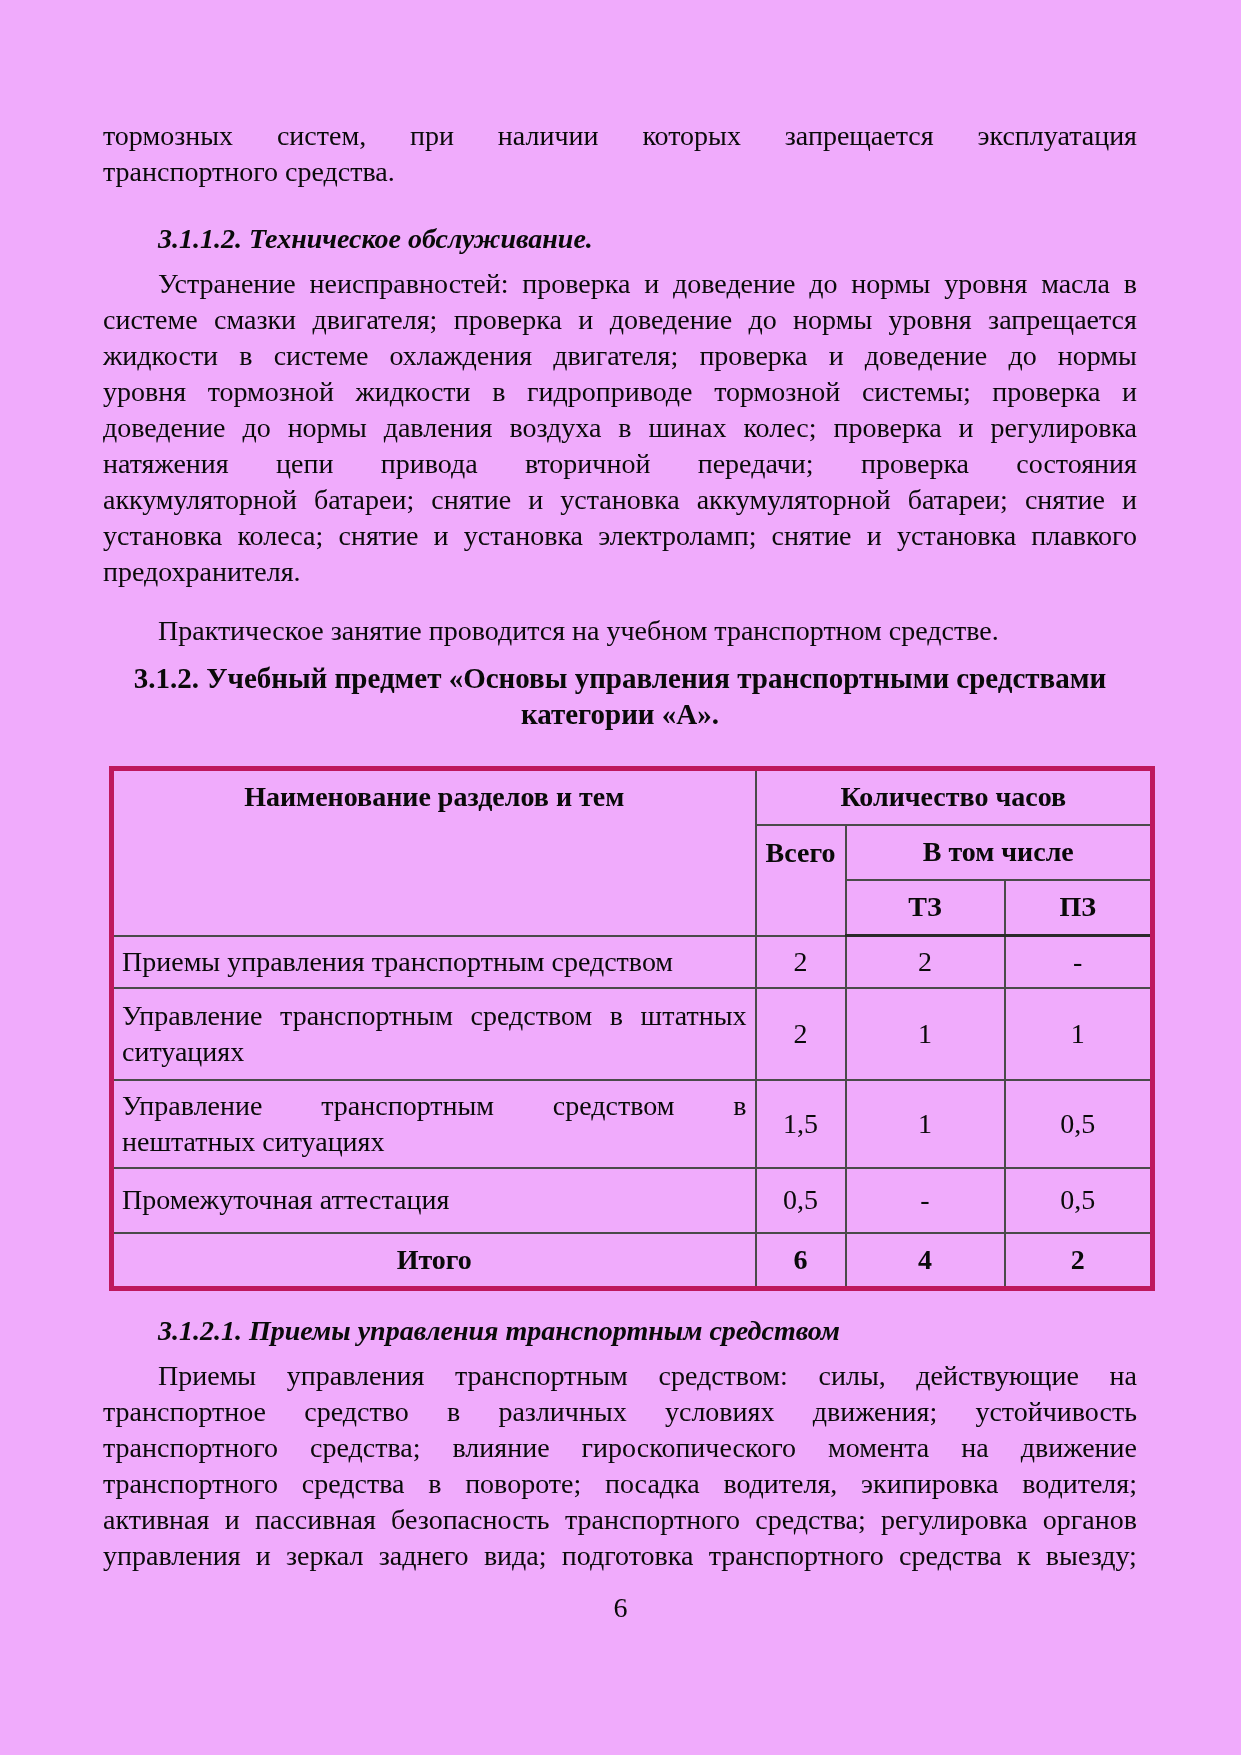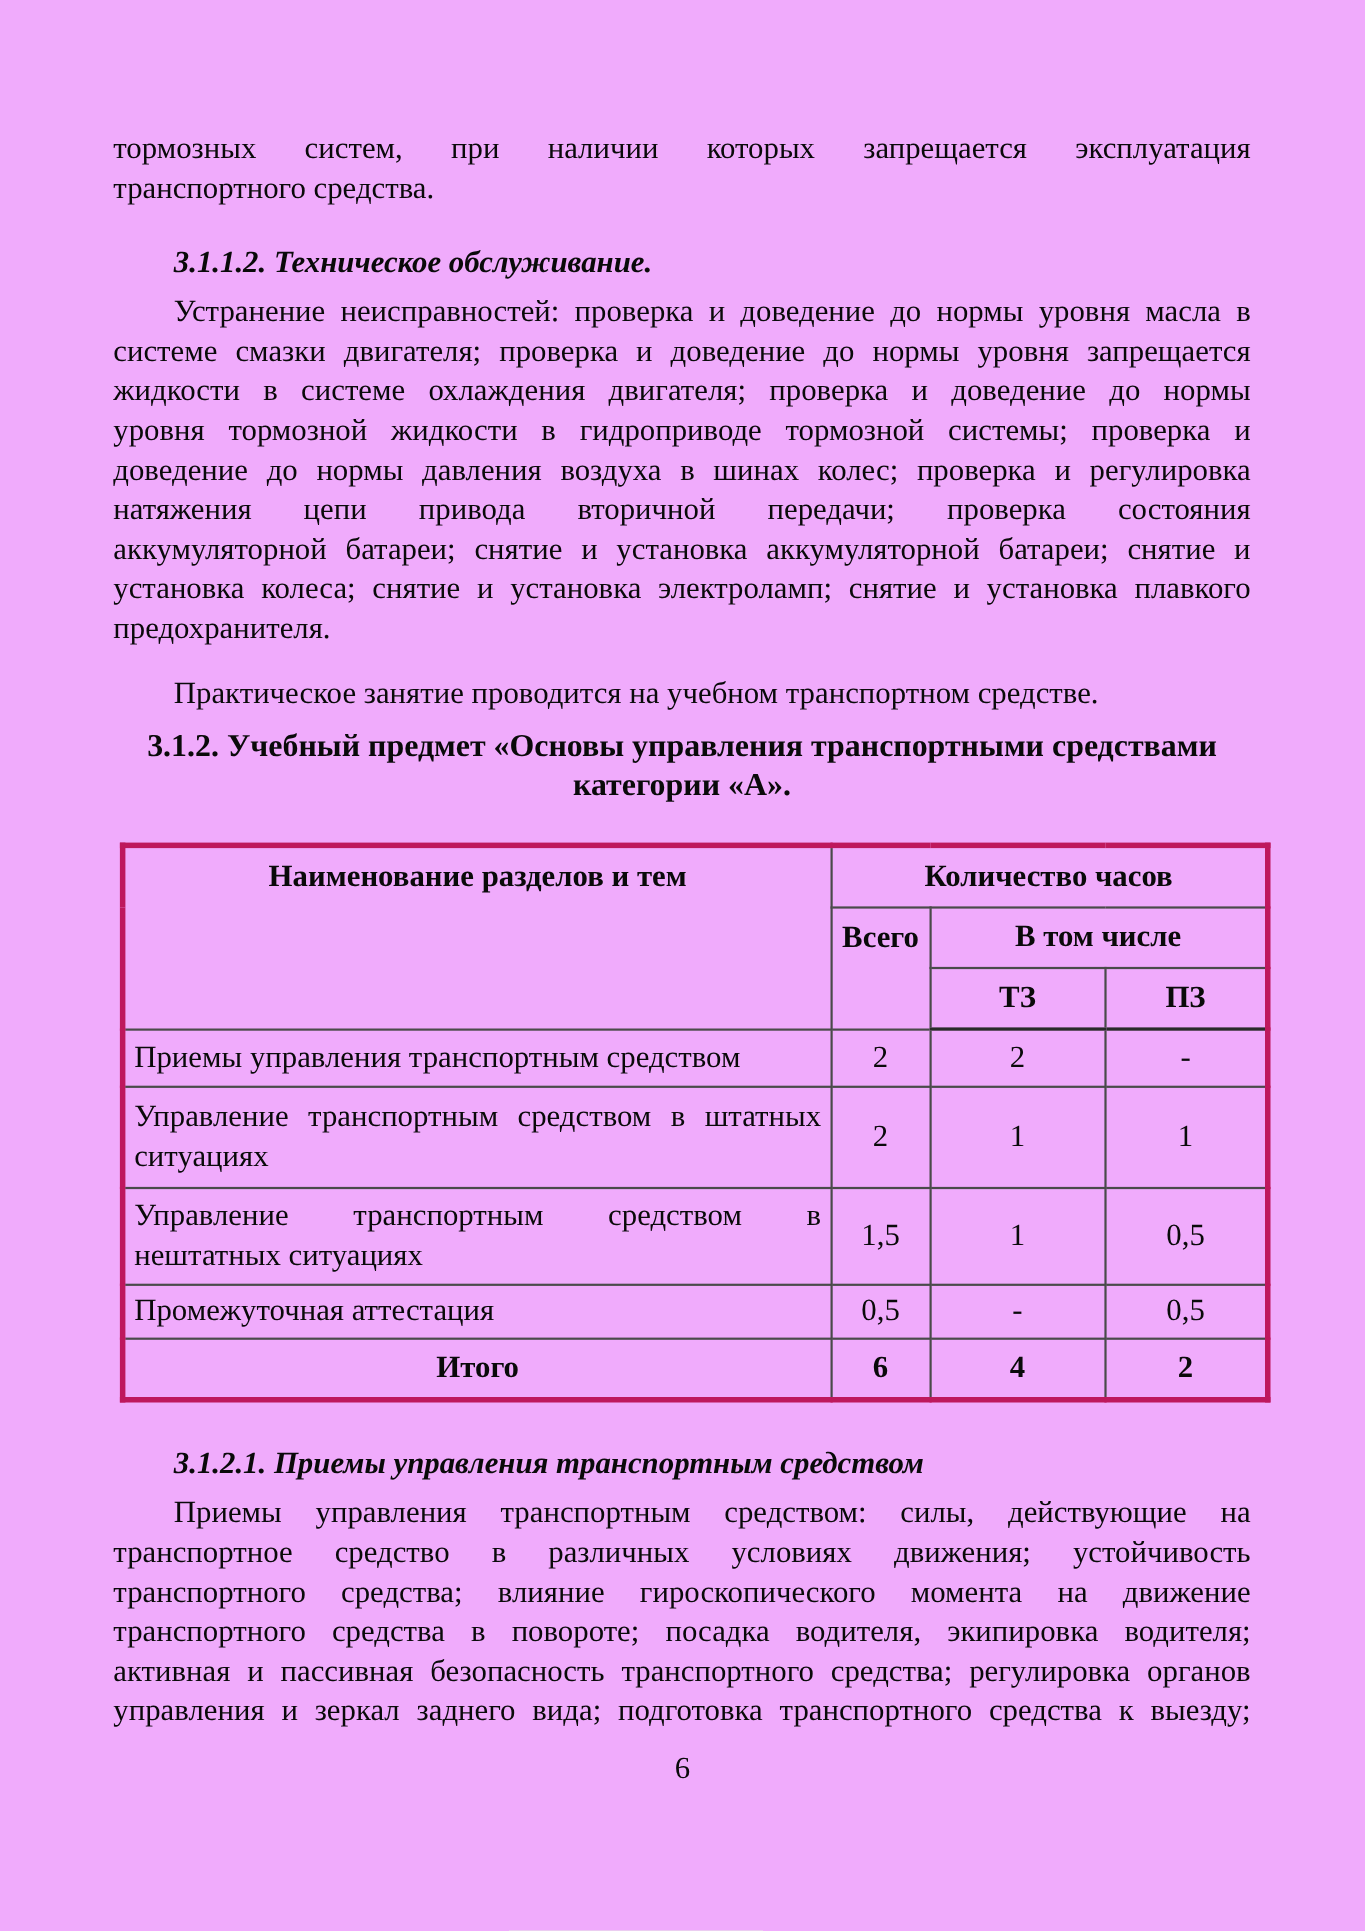--- a/index.html
+++ b/index.html
@@ -43,21 +43,21 @@
   table.hours tbody td{vertical-align:middle;}
   td.name{text-align:left;}
   td.val{text-align:center;}
   table.hours tfoot td{font-weight:bold;text-align:center;border-bottom:3px solid #1f1f1f;}
   tr.hrow1{height:56px;}
   tr.hrow2{height:55px;}
   tr.hrow3{height:56px;}
   tr.drow1{height:52px;}
   tr.drow2{height:92px;}
   tr.drow3{height:88px;}
-  tr.drow4{height:49px;}
+  tr.drow4{height:65px;}
   tr.frow{height:56px;}
   td.name .line{line-height:36px;}
 
   .pagenum{position:absolute;left:0;top:1590px;width:100%;text-align:center;font-size:28px;line-height:36px;}
 </style>
 </head>
 <body>
 
 <div class="page">
 

